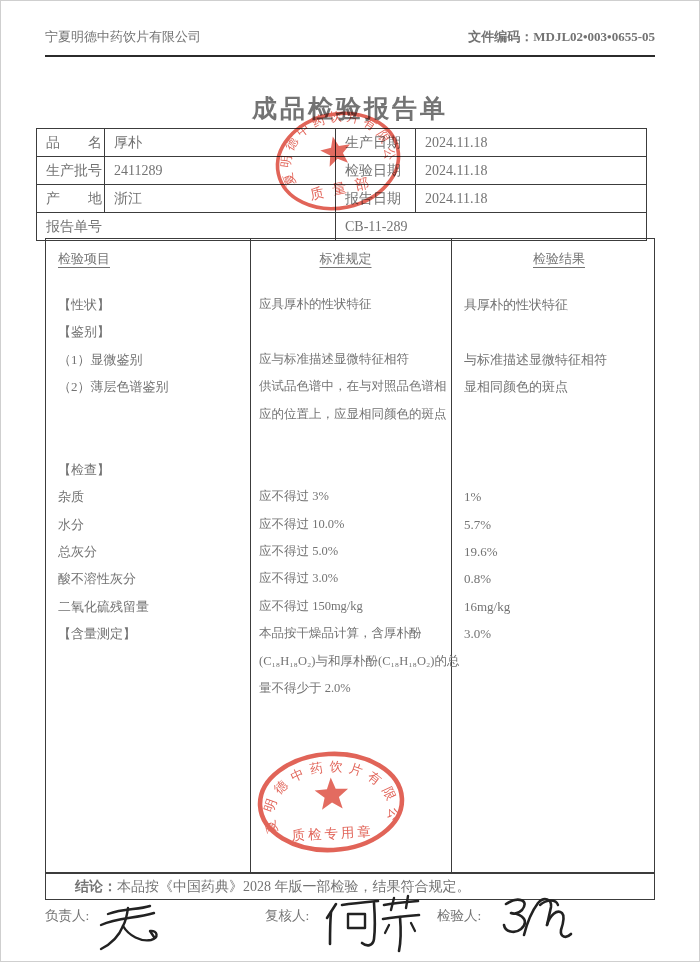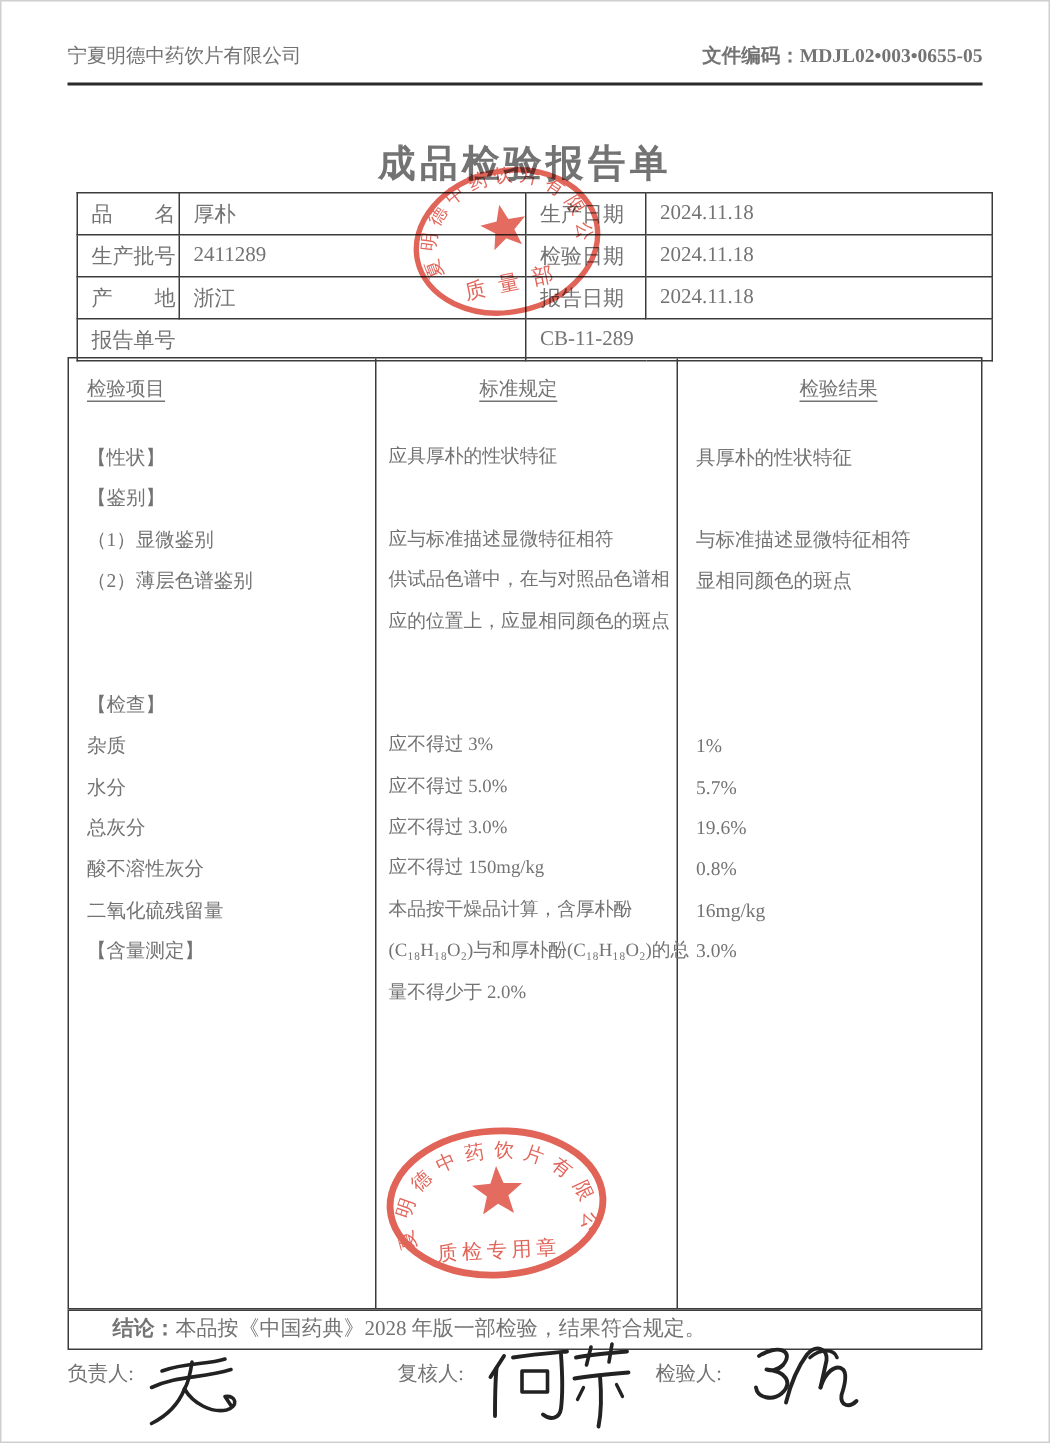--- a/index.html
+++ b/index.html
@@ -7,21 +7,21 @@
     position:relative;width:700px;height:962px;background:#ffffff;
     font-family:"Liberation Serif","DejaVu Serif",serif;color:#737373;
     box-shadow:inset 0 0 0 1px #cfcfcf;overflow:hidden;
   }
   
   .hdr{position:absolute;left:45px;right:45px;top:28px;display:flex;justify-content:space-between;font-size:13px;}
   .hdr .code{font-weight:bold;}
   .hdr-rule{position:absolute;left:45px;right:45px;top:55px;border-top:2px solid #2b2b2b;}
   .title{position:absolute;left:0;top:92px;width:100%;text-align:center;font-size:25px;font-weight:bold;letter-spacing:3px;}
   
-  table.info{position:absolute;left:51px;top:128px;width:610px;height:110px;border-collapse:collapse;table-layout:fixed;font-size:14px;}
+  table.info{position:absolute;left:36px;top:128px;width:610px;height:110px;border-collapse:collapse;table-layout:fixed;font-size:14px;}
   table.info td{border:1px solid #3c3c3c;padding:0 0 0 9px;height:27px;vertical-align:middle;white-space:nowrap;overflow:hidden;}
   
   .rtable{position:absolute;left:45px;top:238px;width:610px;height:635px;border:1px solid #3c3c3c;box-sizing:border-box;display:flex;font-size:13px;}
   .rcol{box-sizing:border-box;padding-top:10px;}
   .rcol.c1{width:204px;padding-left:12px;}
   .rcol.c2{width:202px;border-left:1px solid #3c3c3c;border-right:1px solid #3c3c3c;padding-left:8px;padding-right:19px;font-size:12.5px;}
   .rcol.c3{flex:1;padding-left:12px;}
   .rcol-hd{height:20px;line-height:20px;}
   .c2 .rcol-hd,.c3 .rcol-hd{text-align:center;font-size:13px;}
   .rcol-hd span{text-decoration:underline;text-underline-offset:4px;}
@@ -111,20 +111,21 @@
       <div class="rcol-hd"><span>标准规定</span></div>
       <div class="rspacer"></div>
       <div class="rline">应具厚朴的性状特征</div>
       <div class="rline"></div>
       <div class="rline">应与标准描述显微特征相符</div>
       <div class="rline">供试品色谱中，在与对照品色谱相</div>
       <div class="rline">应的位置上，应显相同颜色的斑点</div>
       <div class="rline"></div>
       <div class="rline"></div>
       <div class="rline">应不得过 3%</div>
+      <div class="rline">应不得过 10.0%</div>
       <div class="rline">应不得过 5.0%</div>
       <div class="rline">应不得过 3.0%</div>
       <div class="rline">应不得过 150mg/kg</div>
       <div class="rline">本品按干燥品计算，含厚朴酚</div>
       <div class="rline">(C₁₈H₁₈O₂)与和厚朴酚(C₁₈H₁₈O₂)的总</div>
       <div class="rline">量不得少于 2.0%</div>
     </div>
     <div class="rcol c3">
       <div class="rcol-hd"><span>检验结果</span></div>
       <div class="rspacer"></div>

